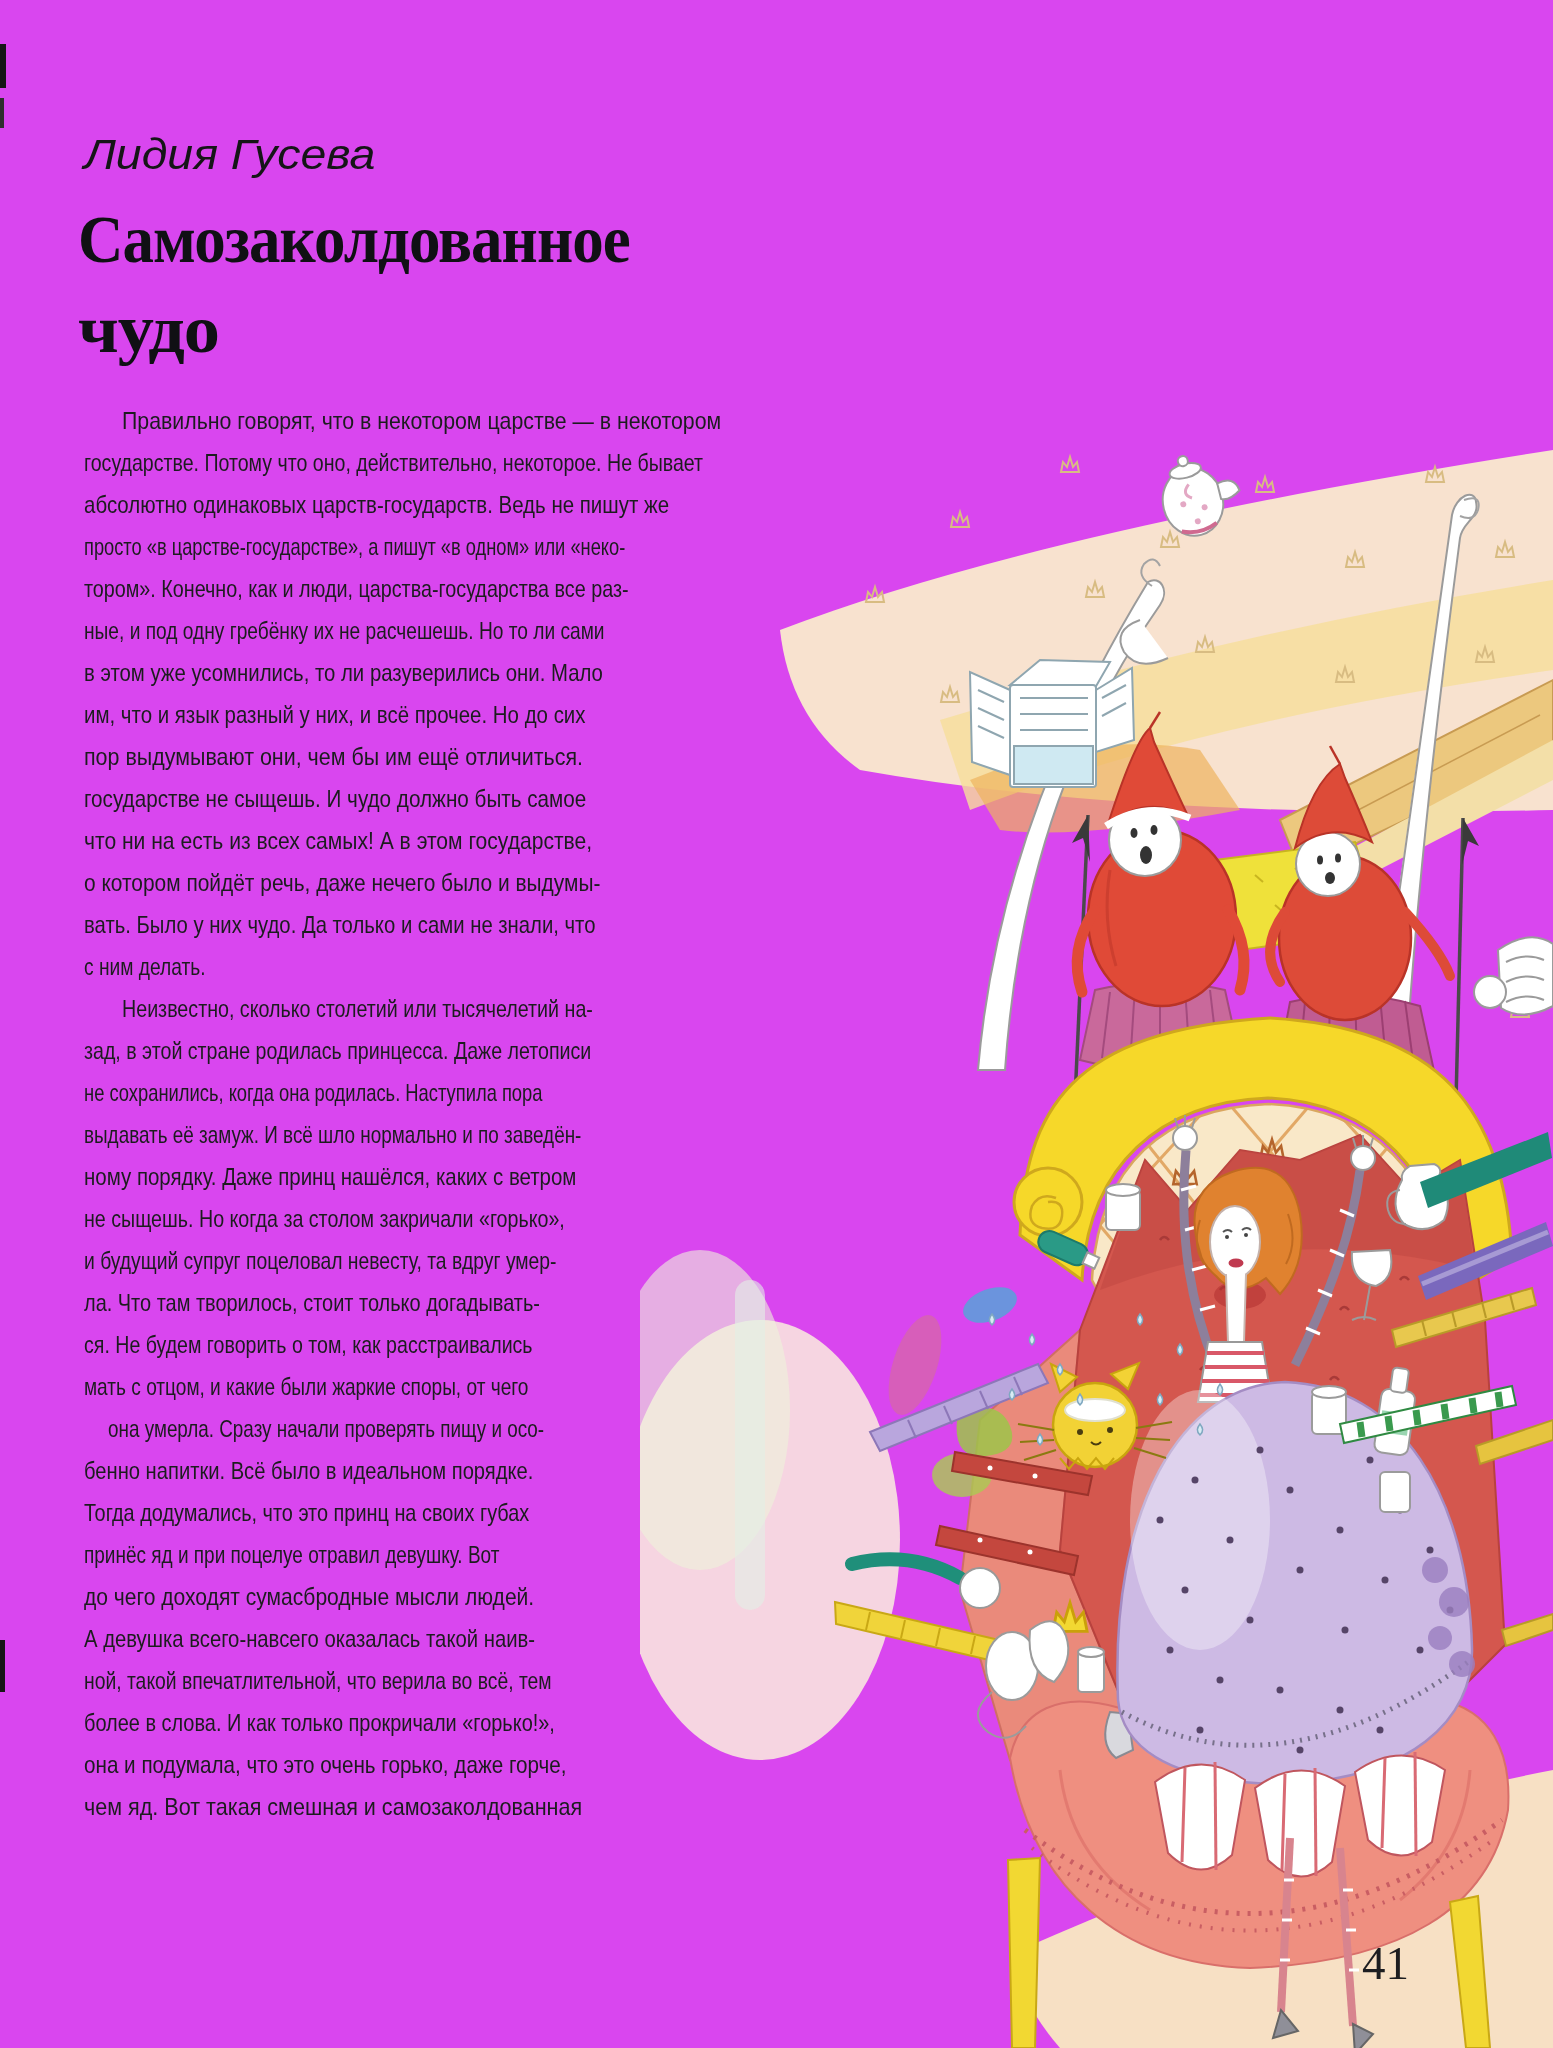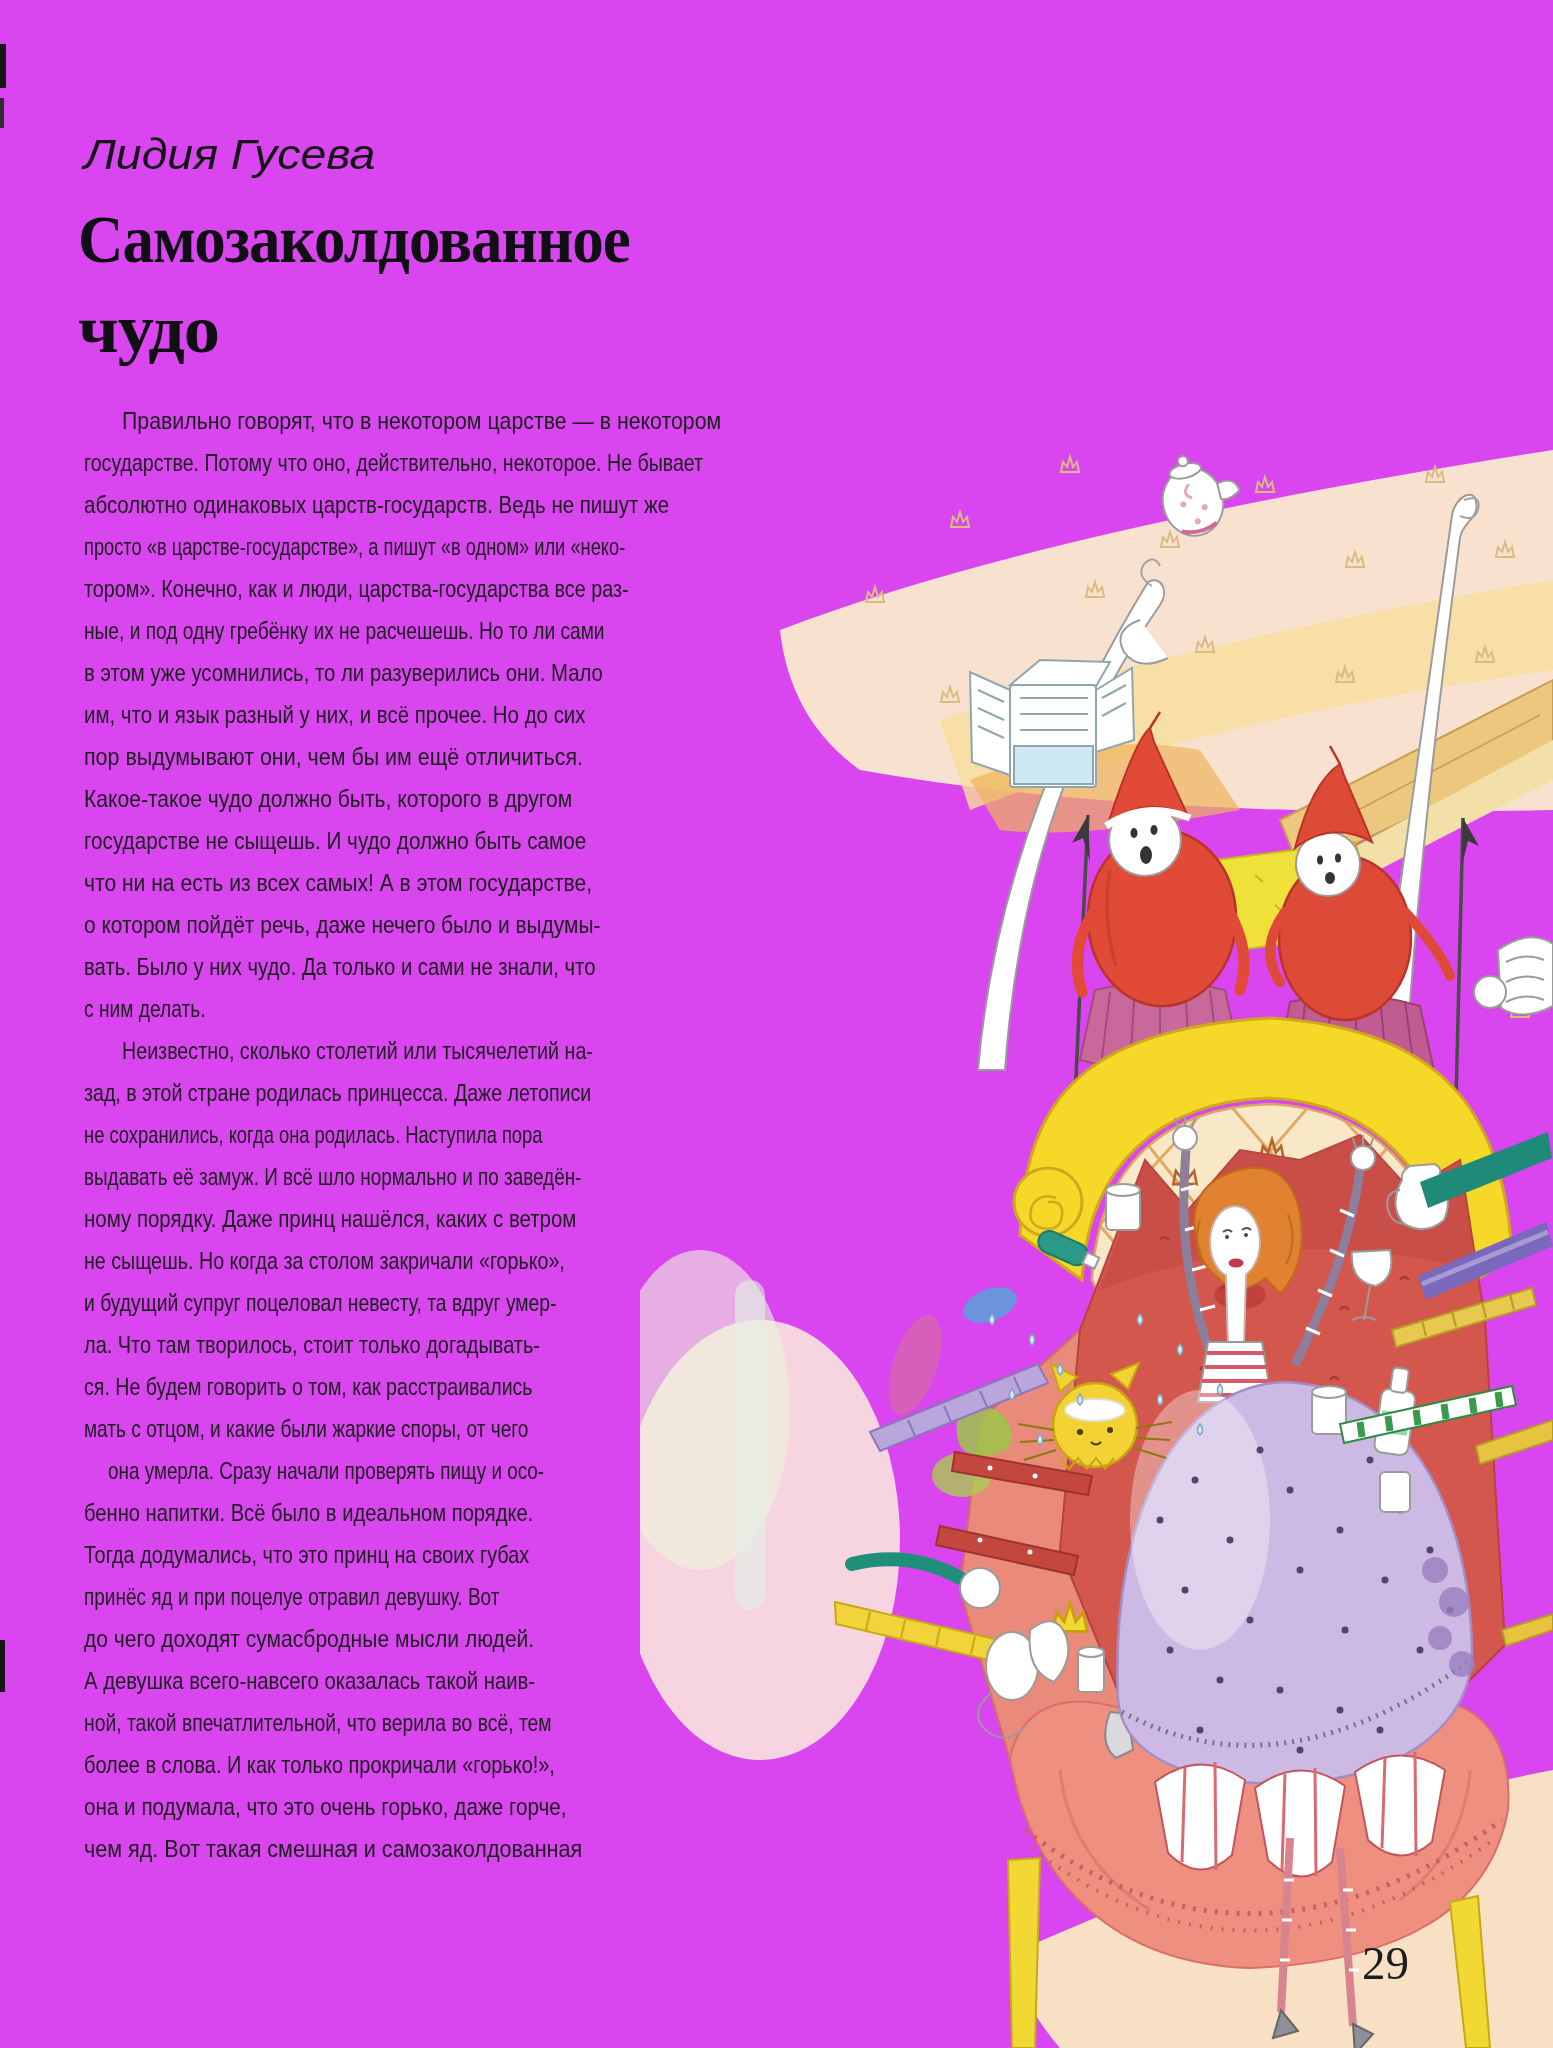--- a/index.html
+++ b/index.html
@@ -485,21 +485,20 @@
   <div class="abs" id="body-text">
       <div class="tline indent" style="width: 762px;"><span style="transform: scaleX(0.887289);">Правильно говорят, что в некотором царстве — в некотором</span></div>
       <div class="tline" style="width: 748px;"><span style="transform: scaleX(0.815884);">государстве. Потому что оно, действительно, некоторое. Не бывает</span></div>
       <div class="tline" style="width: 707px;"><span style="transform: scaleX(0.852915);">абсолютно одинаковых царств-государств. Ведь не пишут же</span></div>
       <div class="tline" style="width: 654px; text-align: right;"><span style="transform: scaleX(0.761226);">просто «в царстве-государстве», а пишут «в одном» или «неко-</span></div>
       <div class="tline" style="width: 658px;"><span style="transform: scaleX(0.823207);">тором». Конечно, как и люди, царства-государства все раз-</span></div>
       <div class="tline" style="width: 629px;"><span style="transform: scaleX(0.798144);">ные, и под одну гребёнку их не расчешешь. Но то ли сами</span></div>
       <div class="tline" style="width: 627px;"><span style="transform: scaleX(0.847602);">в этом уже усомнились, то ли разуверились они. Мало</span></div>
       <div class="tline" style="width: 606px;"><span style="transform: scaleX(0.851909);">им, что и язык разный у них, и всё прочее. Но до сих</span></div>
       <div class="tline" style="width: 603px;"><span style="transform: scaleX(0.893871);">пор выдумывают они, чем бы им ещё отличиться.</span></div>
-      <div class="tline" style="width: 590px;"><span style="transform: scaleX(0.878385);">Какое-такое чудо должно быть, которого в другом</span></div>
       <div class="tline" style="width: 607px;"><span style="transform: scaleX(0.861795);">государстве не сыщешь. И чудо должно быть самое</span></div>
       <div class="tline" style="width: 614px;"><span style="transform: scaleX(0.877829);">что ни на есть из всех самых! А в этом государстве,</span></div>
       <div class="tline" style="width: 624px;"><span style="transform: scaleX(0.87128);">о котором пойдёт речь, даже нечего было и выдумы-</span></div>
       <div class="tline" style="width: 618px;"><span style="transform: scaleX(0.8452);">вать. Было у них чудо. Да только и сами не знали, что</span></div>
       <div class="tline"><span style="transform: scaleX(0.8);">с ним делать.</span></div>
       <div class="tline indent" style="width: 607px;"><span style="transform: scaleX(0.819368);">Неизвестно, сколько столетий или тысячелетий на-</span></div>
       <div class="tline" style="width: 613px;"><span style="transform: scaleX(0.817384);">зад, в этой стране родилась принцесса. Даже летописи</span></div>
       <div class="tline" style="width: 554px;"><span style="transform: scaleX(0.764352);">не сохранились, когда она родилась. Наступила пора</span></div>
       <div class="tline" style="width: 601px;"><span style="transform: scaleX(0.787197);">выдавать её замуж. И всё шло нормально и по заведён-</span></div>
       <div class="tline" style="width: 595px;"><span style="transform: scaleX(0.852474);">ному порядку. Даже принц нашёлся, каких с ветром</span></div>
@@ -513,14 +512,14 @@
       <div class="tline" style="width: 538px;"><span style="transform: scaleX(0.828589);">Тогда додумались, что это принц на своих губах</span></div>
       <div class="tline" style="width: 502px;"><span style="transform: scaleX(0.79133);">принёс яд и при поцелуе отравил девушку. Вот</span></div>
       <div class="tline" style="width: 544px;"><span style="transform: scaleX(0.877331);">до чего доходят сумасбродные мысли людей.</span></div>
       <div class="tline" style="width: 545px;"><span style="transform: scaleX(0.844695);">А девушка всего-навсего оказалась такой наив-</span></div>
       <div class="tline" style="width: 565px;"><span style="transform: scaleX(0.805758);">ной, такой впечатлительной, что верила во всё, тем</span></div>
       <div class="tline" style="width: 569px;"><span style="transform: scaleX(0.830676);">более в слова. И как только прокричали «горько!»,</span></div>
       <div class="tline" style="width: 583px;"><span style="transform: scaleX(0.860358);">она и подумала, что это очень горько, даже горче,</span></div>
       <div class="tline" style="width: 602px;"><span style="transform: scaleX(0.898801);">чем яд. Вот такая смешная и самозаколдованная</span></div>
     </div>
 
-  <div class="abs" id="page-number">29</div>
+  <div class="abs" id="page-number">41</div>
 </div>
 
 </body></html>

